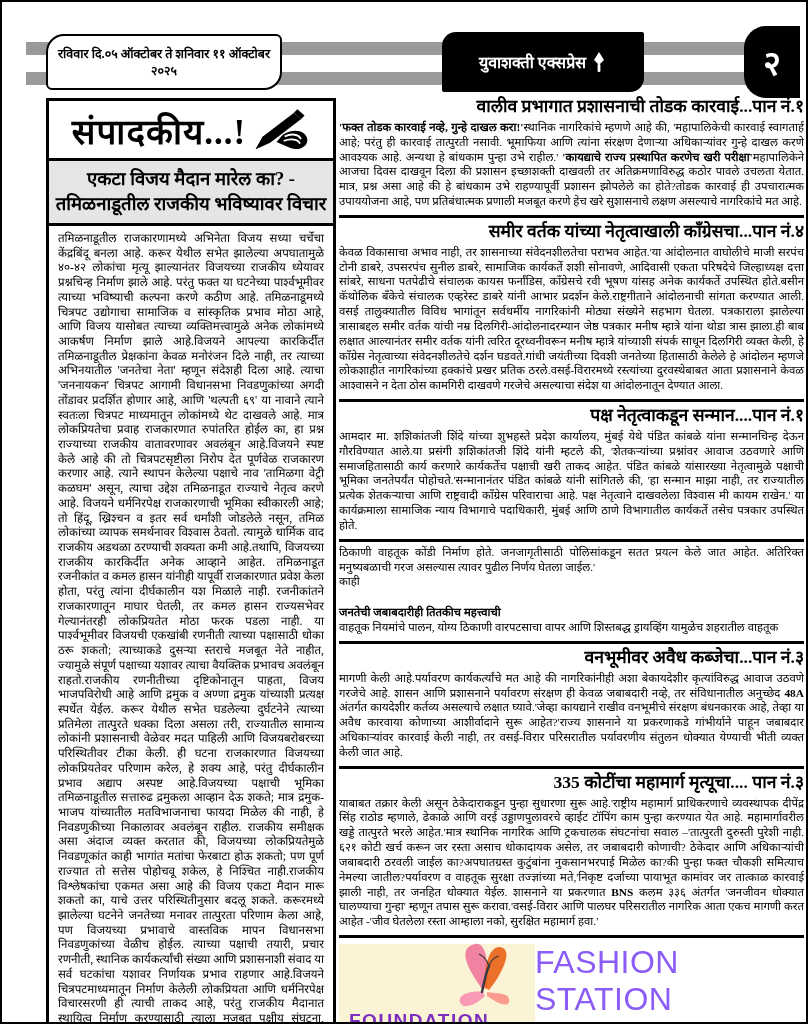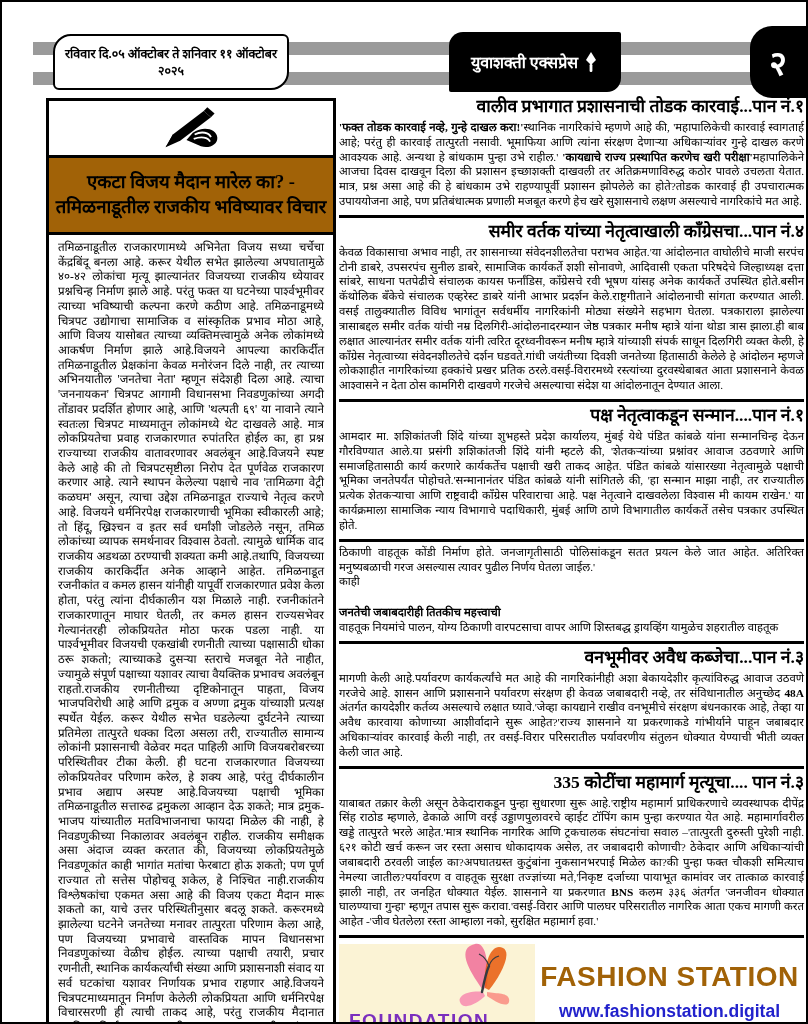--- a/index.html
+++ b/index.html
@@ -2,51 +2,51 @@
 <html lang="mr"><head>
 <meta charset="utf-8">
 <style>
   html,body{margin:0;padding:0;}
   body{
     width:808px;height:1024px;position:relative;background:#fff;
     font-family:"Liberation Serif","DejaVu Serif",serif;color:#000;
     border:2px solid #000;box-sizing:border-box;overflow:hidden;
   }
   
-  .header-band{position:absolute;left:0;top:30px;right:0;height:64px;margin-left:7px;}
+  .header-band{position:absolute;left:0;top:30px;right:6px;height:64px;}
   .stripe{position:absolute;left:24px;right:0;height:13px;background:#9a9a9a;}
   .stripe.s1{top:10px;}
   .stripe.s2{top:40px;}
   .date-box{
     position:absolute;left:44px;top:2px;width:232px;height:52px;background:#fff;
     border:2.5px solid #000;border-radius:18px 6px 18px 6px;
     display:flex;align-items:center;justify-content:center;
     font-weight:bold;font-size:12.5px;text-align:center;z-index:2;
   }
   .masthead{
-    position:absolute;left:440px;top:0;width:172px;height:60px;background:#000;
+    position:absolute;left:440px;top:0;width:202px;height:60px;background:#000;
     border-radius:14px 2px 14px 2px;display:flex;align-items:center;justify-content:center;
     gap:5px;z-index:2;
   }
   .masthead .mh-text{color:#fff;font-weight:bold;font-size:16px;white-space:nowrap;}
   .page-badge{
     position:absolute;right:0;top:-6px;width:56px;height:72px;background:#000;
     border-radius:22px 0 0 22px;display:flex;align-items:center;justify-content:center;
     color:#fff;font-weight:bold;font-size:34px;z-index:2;
   }
   
   .left-col{position:absolute;left:44px;top:96px;width:290px;}
   .ed-title-box{
     border:3.5px solid #000;padding:6px 8px 4px;display:flex;align-items:center;
     justify-content:center;gap:6px;background:#fff;
   }
   .ed-title{font-size:35px;font-weight:bold;letter-spacing:1px;white-space:nowrap;}
   .ed-headline-box{
-    border:3.5px solid #000;border-top:none;padding:12px 2px;text-align:center;
-    font-weight:bold;font-size:18.5px;line-height:1.35;background:#a16207;
+    border:3.5px solid #000;border-top:none;padding:6px 2px;text-align:center;
+    font-weight:bold;font-size:18.5px;line-height:1.35;background:#e5e5e5;
   }
   .ed-body-box{
     border:3.5px solid #000;border-top:none;padding:6px 9px 8px;background:#fff;
     font-size:11.6px;line-height:1.27;text-align:justify;
   }
   
   .right-col{position:absolute;left:337px;top:94px;width:465px;}
   .news-section{padding:3px 0 6px;border-bottom:3.5px solid #000;}
   .news-section:first-child{padding-top:0;}
   .sec-heading{margin:0 0 2px;text-align:right;font-size:17.5px;font-weight:bold;line-height:1.25;}
@@ -61,21 +61,21 @@
     justify-content:flex-end;font-family:"Liberation Sans","DejaVu Sans",sans-serif;
   }
   .priya-l1{color:#f5128c;font-weight:bold;font-size:36px;line-height:.9;letter-spacing:1px;}
   .priya-l2{color:#7b2fbe;font-weight:bold;font-size:19px;letter-spacing:1.5px;
     text-decoration:underline;line-height:1.15;}
   .butterfly{position:absolute;right:14px;top:-6px;width:74px;height:78px;}
   .fashion-ad{
     flex:1;display:flex;flex-direction:column;align-items:center;justify-content:center;
     gap:8px;font-family:"Liberation Sans","DejaVu Sans",sans-serif;
   }
-  .fashion-t{color:#a16207;font-weight:bold;font-size:28px;letter-spacing:.5px;}
+  .fashion-t{color:#8b5cf6;font-weight:normal;font-size:32px;letter-spacing:.5px;}
   .fashion-u{color:#2222cc;font-weight:bold;font-size:17.5px;}
 </style>
 </head>
 <body>
 
 <div class="header-band">
   <div class="stripe s1"></div>
   <div class="stripe s2"></div>
   <div class="date-box">
     <span>रविवार दि.०५ ऑक्टोबर ते शनिवार ११ ऑक्टोबर २०२५</span>
@@ -89,20 +89,21 @@
       </svg>
     </span>
   </div>
   <div class="page-badge">
     <span>२</span>
   </div>
 </div>
 
 <div class="left-col">
   <div class="ed-title-box">
+    <span class="ed-title">संपादकीय...!</span>
     <span style="display:inline-flex;">
       <svg width="58" height="44" viewBox="0 0 64 48">
         <path d="M4 44 L12 30 L46 4 L54 11 L20 37 Z" fill="#000"></path>
         <path d="M4 44 L12 30 L16 34 Z" fill="#000"></path>
         <path d="M46 4 L50 0 L58 7 L54 11 Z" fill="#000"></path>
         <path d="M34 28 C46 20 60 24 61 33 C62 41 52 46 43 43 L27 36 Z" fill="#000"></path>
         <path d="M36 30 C44 26 52 28 54 33" stroke="#fff" stroke-width="2" fill="none"></path>
         <path d="M35 35 C43 32 51 33 53 38" stroke="#fff" stroke-width="2" fill="none"></path>
       </svg>
     </span>

